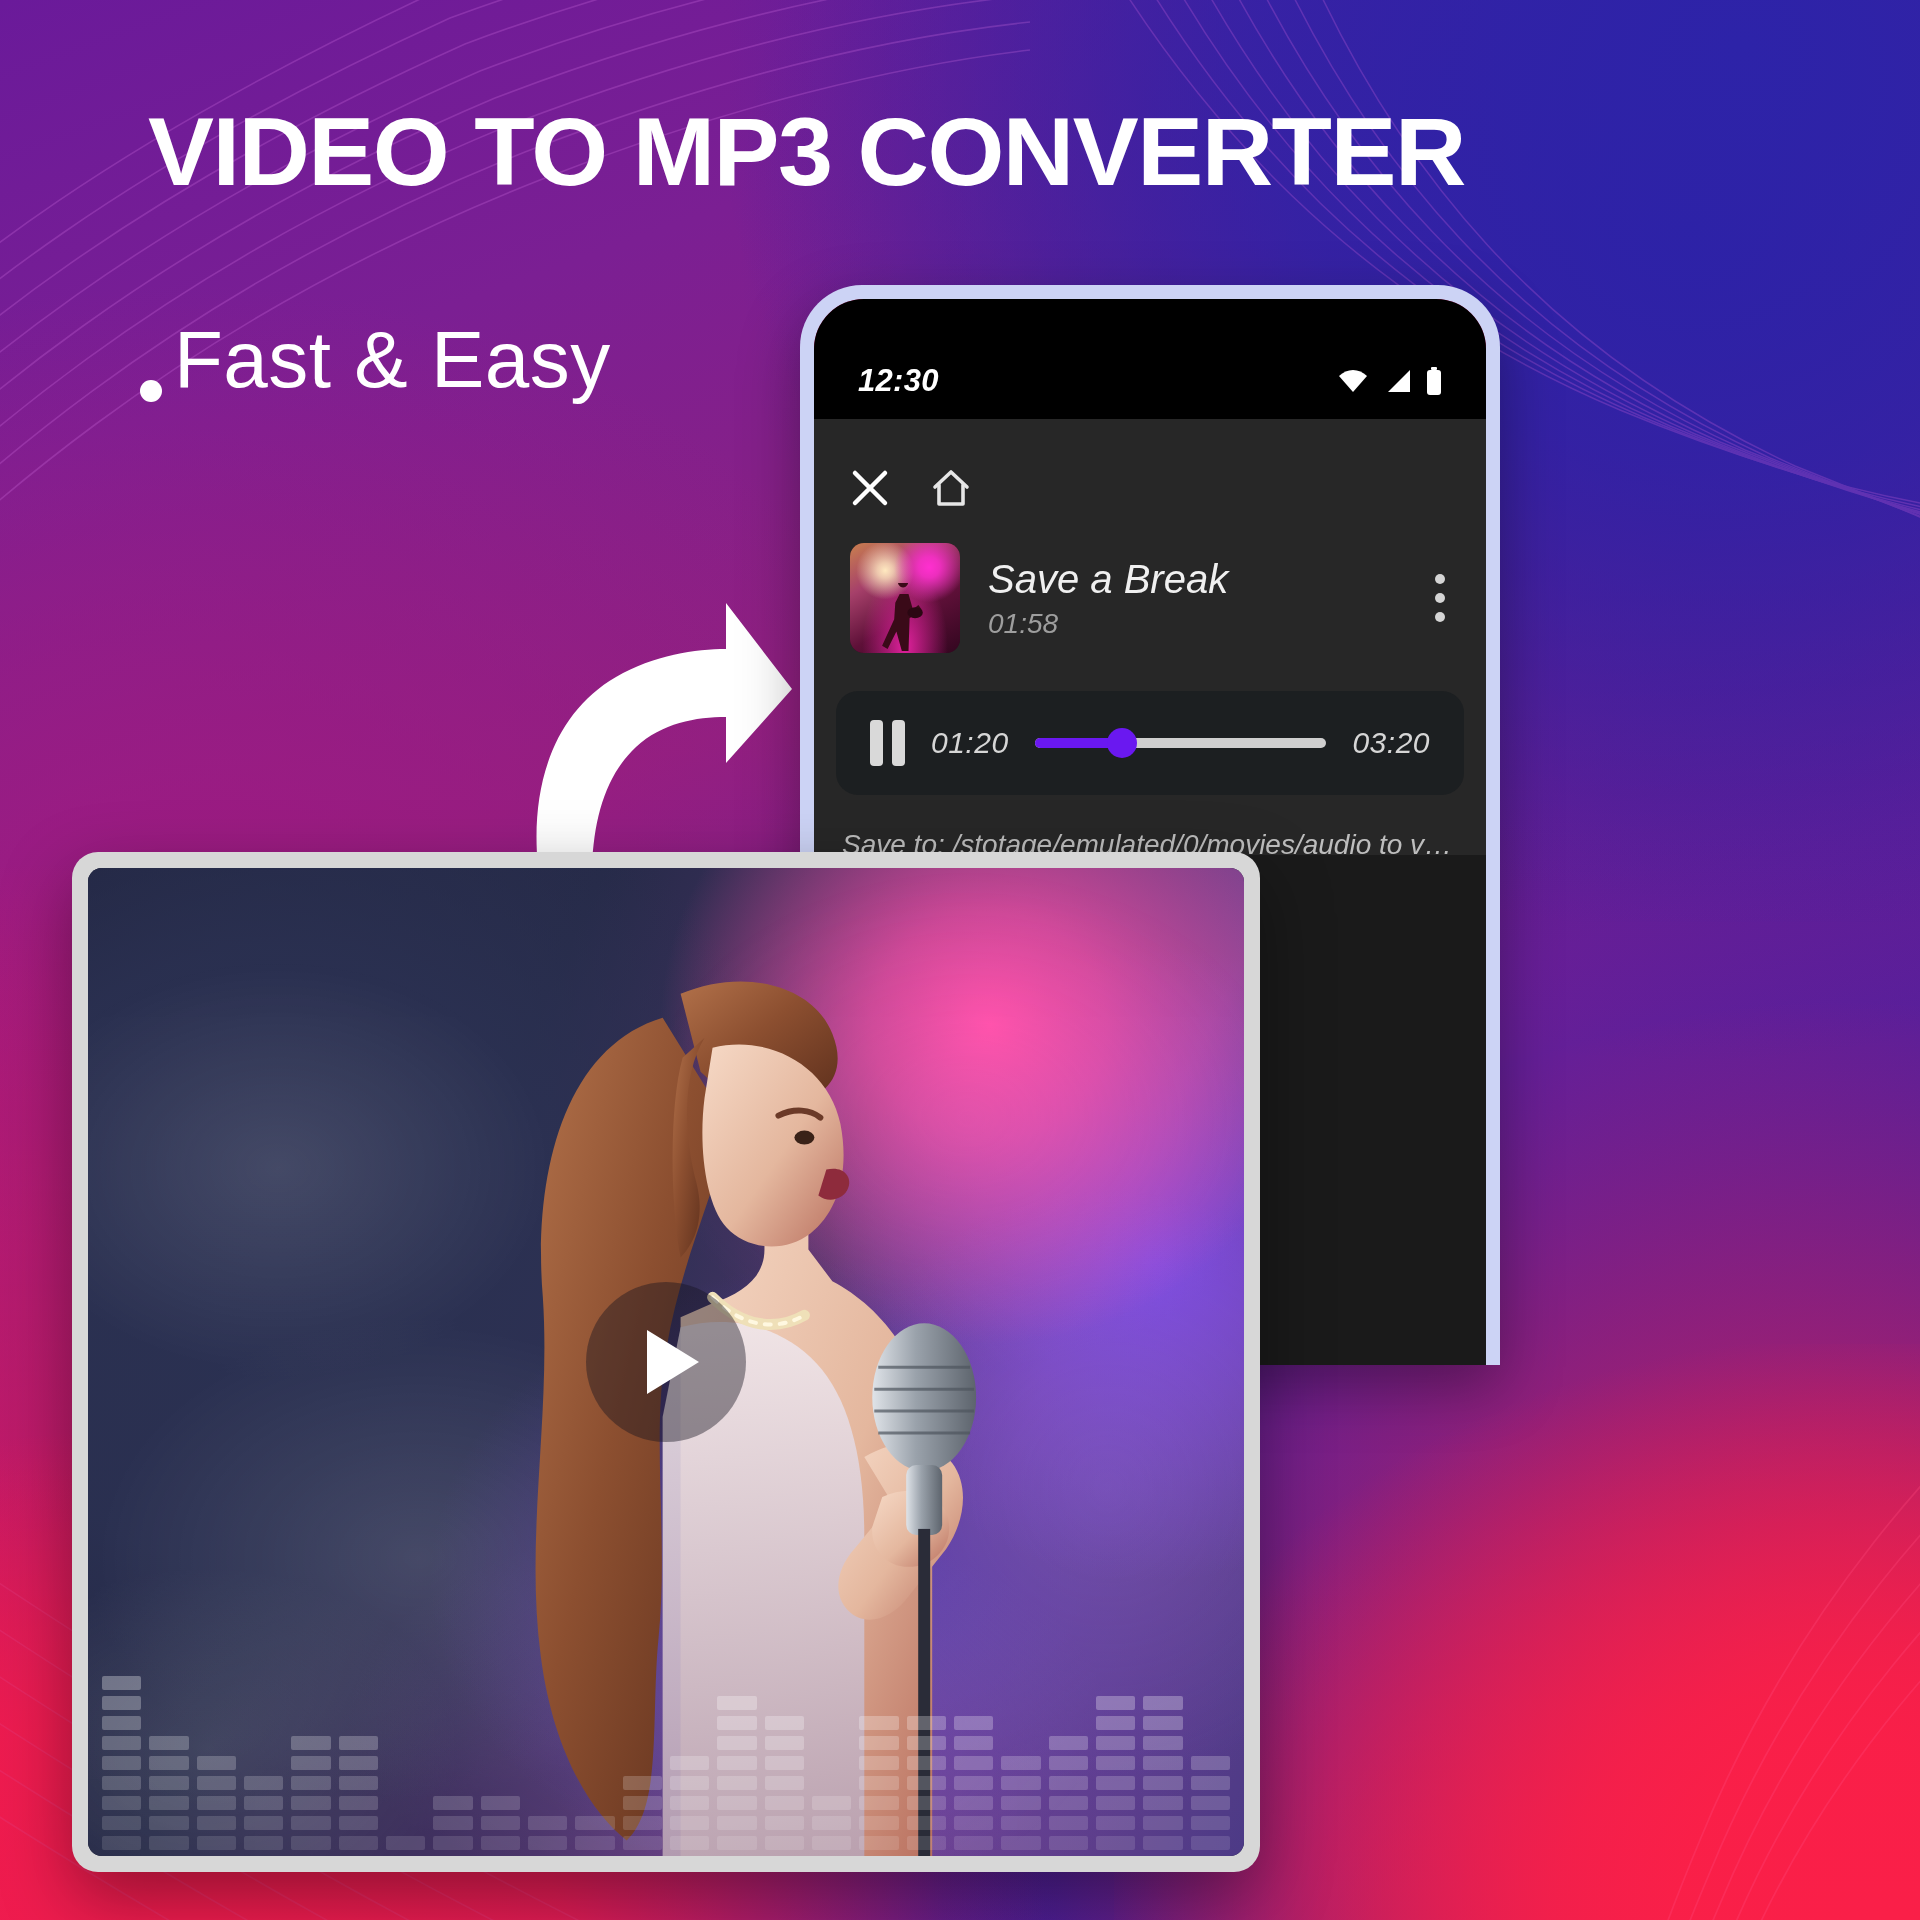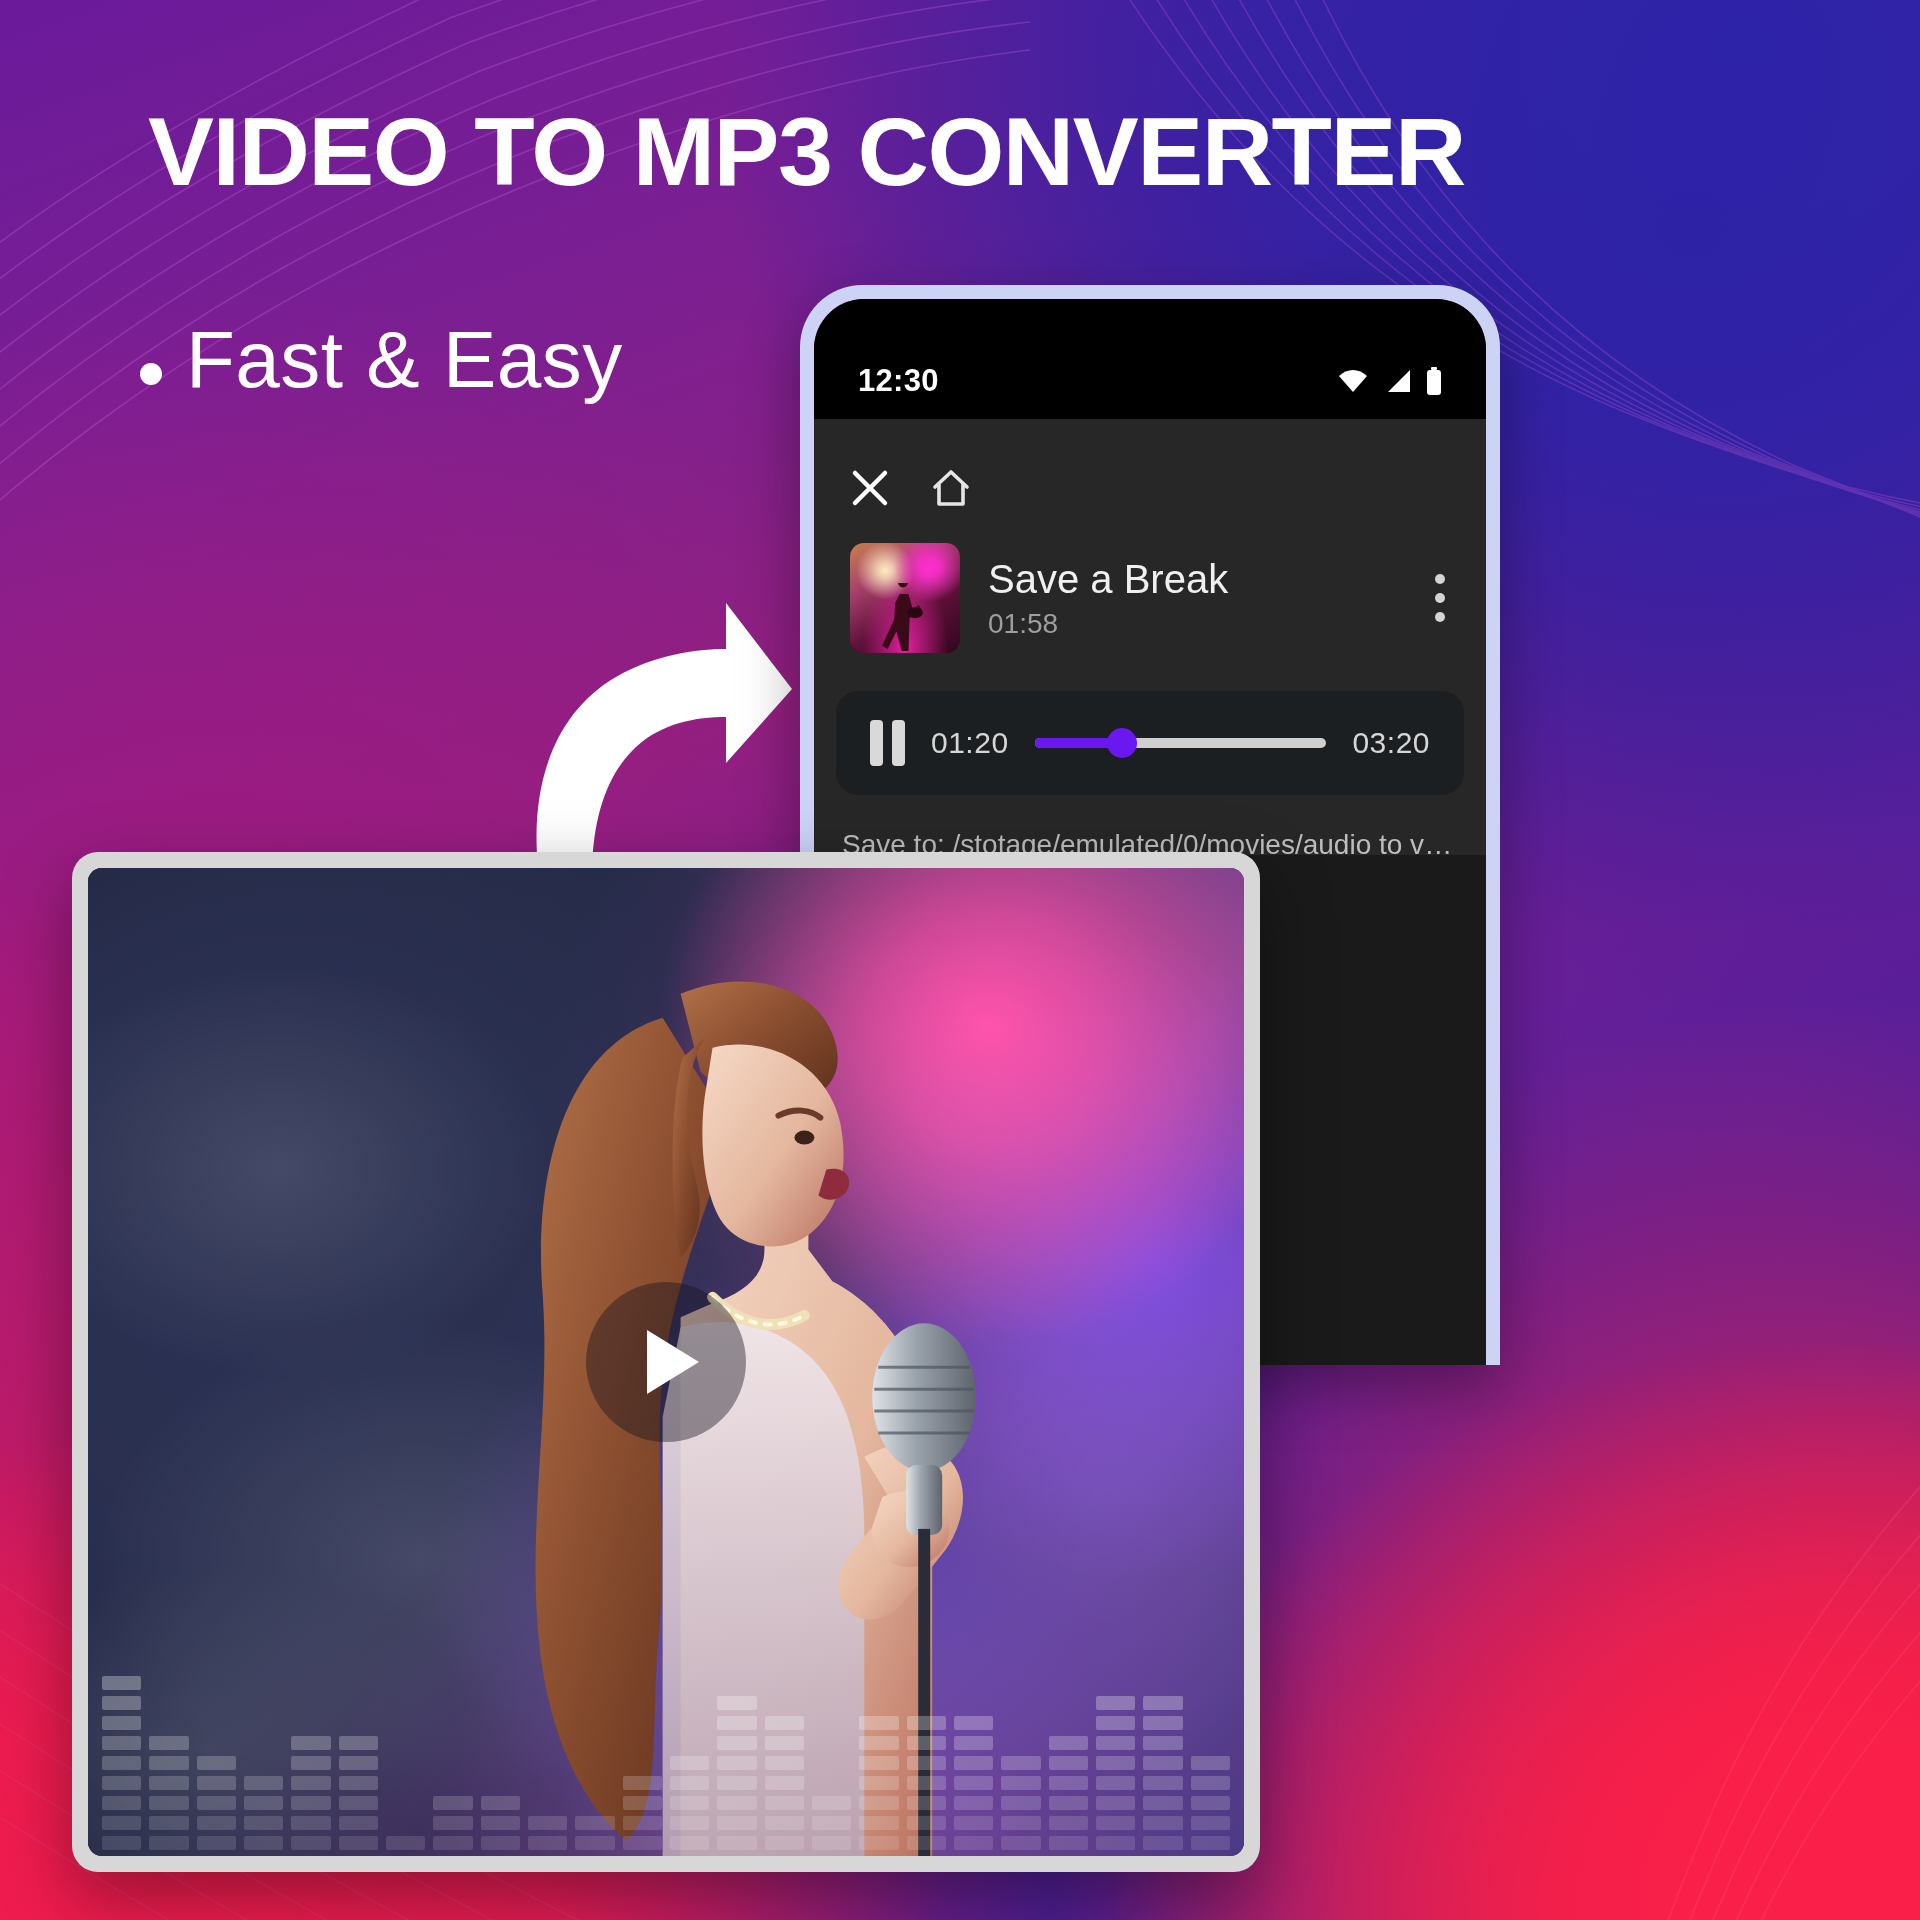--- a/index.html
+++ b/index.html
@@ -62,22 +62,22 @@
   }
 
   
   .features {
     position:absolute;
     left:140px; top:318px;
     width:700px;
   }
   .feature-row {
     display:flex;
-    align-items:center;
-    gap:24px;
+    align-items:flex-end;
+    gap:12px;
     margin-bottom:42px;
   }
   .bullet-dot {
     width:22px; height:22px;
     border-radius:50%;
     background:#ffffff;
     flex:0 0 auto;
     margin-top:28px;
   }
   .feature-text {
@@ -106,20 +106,21 @@
     padding:14px 14px 0 14px;
     box-shadow:0 22px 60px rgba(0,0,0,.35);
     overflow:hidden;
   }
   .phone-screen {
     width:100%; height:100%;
     background:#be185d;
     border-radius:50px 50px 0 0;
     overflow:hidden;
     position:relative;
+    font-style:italic;
   }
   .status-bar {
     height:120px;
     background:#000000;
     display:flex;
     align-items:center;
     justify-content:space-between;
     padding:44px 44px 0 44px;
     color:#ffffff;
   }

